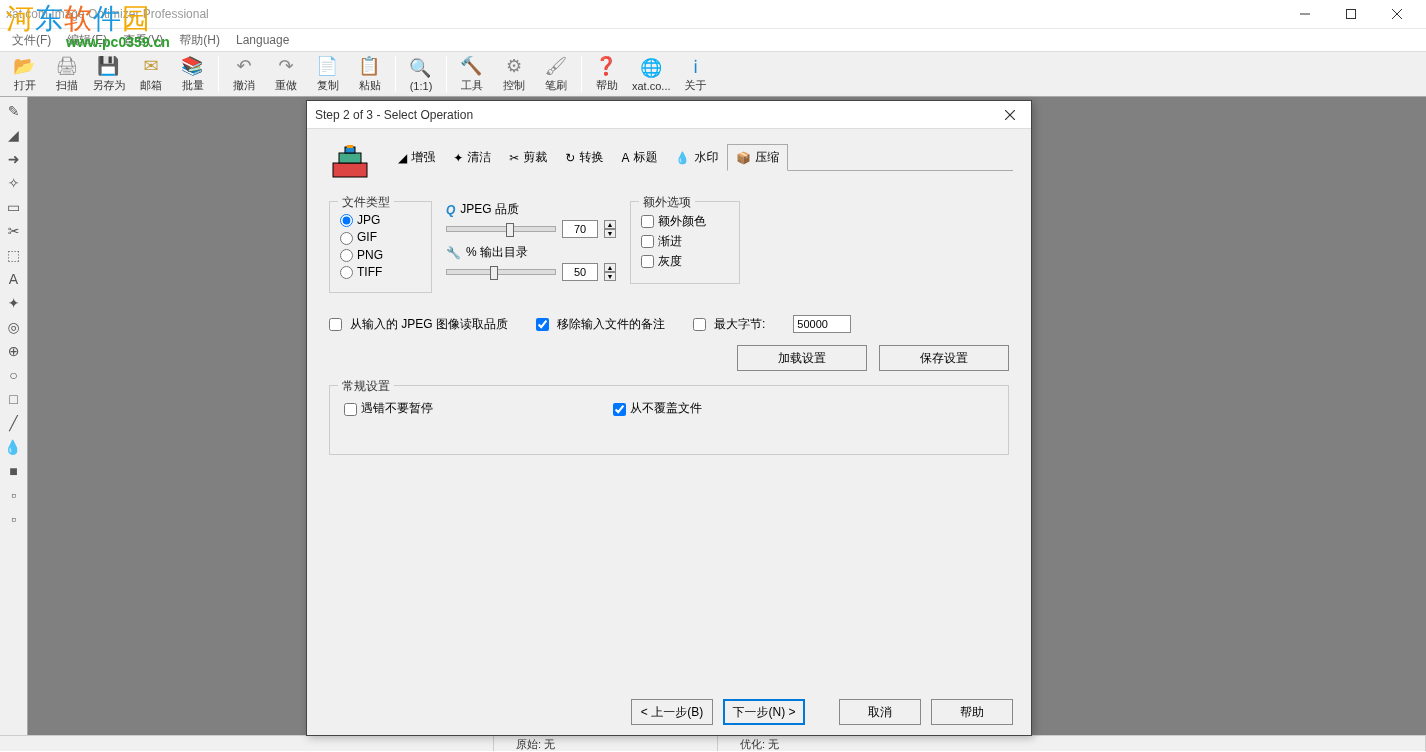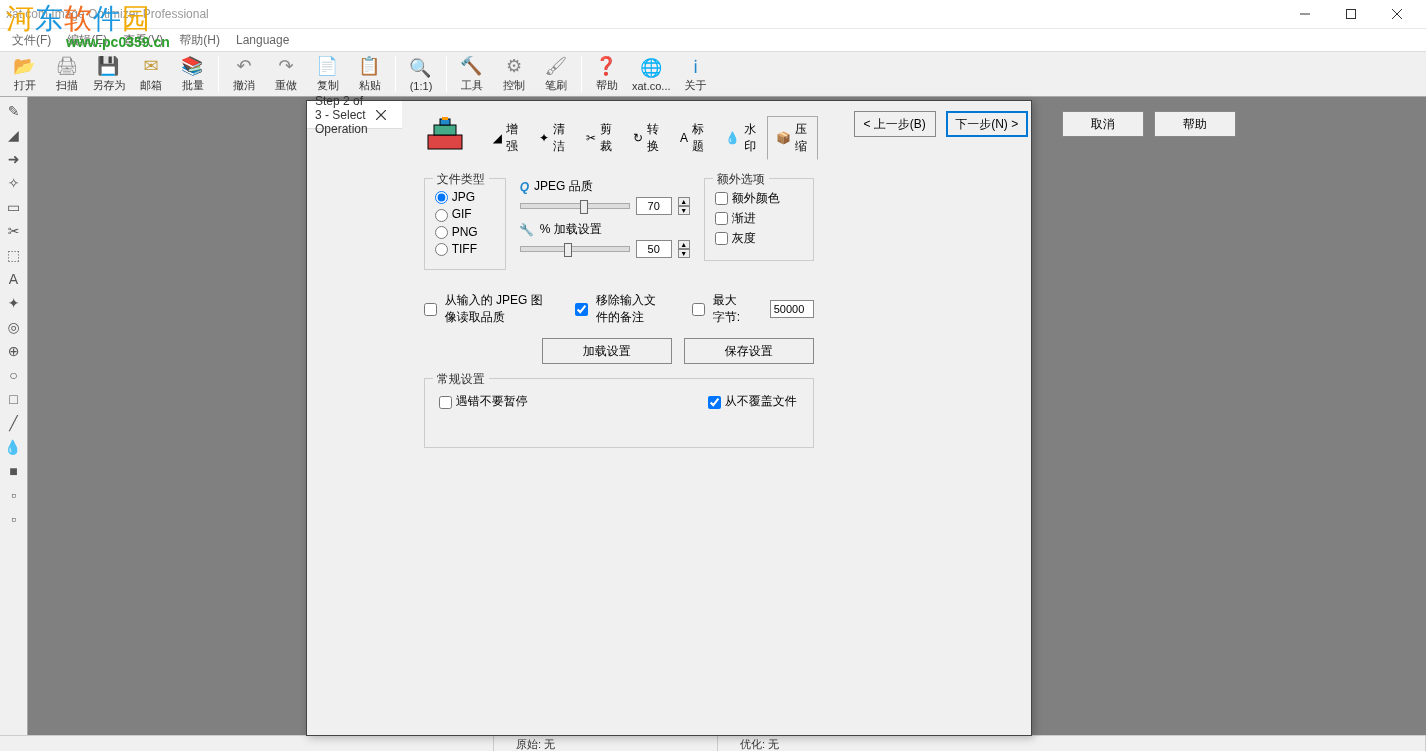--- a/index.html
+++ b/index.html
@@ -24,60 +24,60 @@
 .sidebar .side-btn { width: 22px; height: 22px; margin: 1px 0; display: flex; align-items: center; justify-content: center; cursor: pointer; font-size: 14px; color: #555; }
 .canvas { flex: 1; background: #808080; position: relative; }
 
 .statusbar { height: 16px; background: #f0f0f0; border-top: 1px solid #ccc; display: flex; font-size: 11px; color: #333; }
 .statusbar .status-cell { border-right: 1px solid #ccc; padding: 0 8px; line-height: 16px; margin-left: 14px; }
 
 .watermark { position: absolute; top: 0; left: 6px; z-index: 100; pointer-events: none; }
 .watermark .wm-line1 { font-size: 28px; font-weight: normal; letter-spacing: 1px; }
 .watermark .wm-line2 { font-size: 14px; font-weight: bold; color: #2ca02c; margin-top: -4px; margin-left: 60px; }
 
-.dialog { position: absolute; top: 100px; left: 306px; width: 726px; height: 636px; background: #f0f0f0; border: 1px solid #444; box-shadow: 2px 2px 8px rgba(0,0,0,0.25); display: flex; flex-direction: row; }
+.dialog { position: absolute; top: 100px; left: 306px; width: 726px; height: 636px; background: #f0f0f0; border: 1px solid #444; box-shadow: 2px 2px 8px rgba(0,0,0,0.25); display: flex; flex-direction: column; }
 .dlg-title { height: 28px; background: #fff; display: flex; align-items: center; padding: 0 8px; color: #333; font-size: 12px; border-bottom: 1px solid #ddd; }
 .dlg-title .t { flex: 1; }
 .dlg-title .close-btn { width: 26px; height: 24px; display: flex; align-items: center; justify-content: center; cursor: pointer; }
 .dlg-body { flex: 1; padding: 14px 18px 10px 18px; }
 
 .step-icon-tabs { display: flex; align-items: flex-start; gap: 14px; }
 .step-icon { width: 50px; height: 40px; display: flex; align-items: center; justify-content: center; }
 
 .tab-strip { display: flex; border-bottom: 1px solid #aaa; flex: 1; }
 .tab { padding: 4px 8px; border: 1px solid transparent; font-size: 12px; display: flex; align-items: center; gap: 4px; cursor: pointer; position: relative; top: 1px; background: #f0f0f0; }
 .tab.active { border: 1px solid #aaa; border-bottom: 1px solid #f0f0f0; background: #f0f0f0; }
 .tab .tab-icon { font-size: 12px; }
 
 .op-content { margin-top: 18px; padding: 0 4px; }
 
 .fieldset { border: 1px solid #ccc; padding: 8px 10px 10px 10px; margin-bottom: 10px; position: relative; }
 .fieldset .legend { position: absolute; top: -8px; left: 8px; background: #f0f0f0; padding: 0 4px; font-size: 12px; color: #333; }
 
 .top-groups { display: flex; gap: 14px; align-items: flex-start; margin-bottom: 12px; }
 
-.filetype-group { width: 82px; }
+.filetype-group { width: 103px; }
 .filetype-group label { display: block; font-size: 12px; margin: 3px 0; }
 
 .slider-col { width: 170px; }
 .slider-block { margin-bottom: 6px; }
 .slider-head { display: flex; align-items: center; gap: 5px; font-size: 12px; margin-bottom: 2px; }
 .slider-row { display: flex; align-items: center; gap: 6px; }
 .slider-track { flex: 1; height: 6px; background: #ddd; border: 1px solid #aaa; position: relative; }
 .slider-thumb { position: absolute; top: -4px; width: 8px; height: 14px; background: #eee; border: 1px solid #666; }
 .num-input { width: 36px; height: 18px; font-size: 11px; text-align: center; border: 1px solid #888; background: #fff; }
 .spin { display: flex; flex-direction: column; }
 .spin-btn { width: 12px; height: 9px; font-size: 7px; line-height: 7px; text-align: center; background: #eee; border: 1px solid #888; cursor: pointer; }
 
 .extra-group { width: 110px; }
 .extra-group label { display: block; font-size: 12px; margin: 3px 0; }
 
 .checkbox-row { display: flex; align-items: center; gap: 28px; margin: 6px 0 4px 0; font-size: 12px; }
 .checkbox-row label { display: inline-flex; align-items: center; gap: 4px; }
-.checkbox-row input[type=text] { width: 44px; height: 18px; border: 1px solid #888; background: #fff; font-size: 11px; padding: 0 3px; }
+.checkbox-row input[type=text] { width: 58px; height: 18px; border: 1px solid #888; background: #fff; font-size: 11px; padding: 0 3px; }
 
 .btn-row { display: flex; justify-content: flex-end; gap: 12px; margin-top: 12px; }
 .win-button { min-width: 100px; height: 26px; background: #f0f0f0; border: 1px solid #888; cursor: pointer; font-size: 12px; }
 .default-btn { border: 2px solid #0078d7; }
 
 .general-group label { font-size: 12px; }
 .general-row { display: flex; gap: 180px; padding: 6px 4px; }
 
 .output-group .out-row1 { display: flex; align-items: center; justify-content: space-between; padding: 4px 2px 10px 2px; }
 .output-group .out-row1 .append { display: flex; align-items: center; gap: 8px; }
@@ -310,21 +310,21 @@
               <input class="num-input" value="70" style="">
               <div class="spin">
                   <div class="spin-btn">▲</div>
                   <div class="spin-btn">▼</div>
                 </div>
             </div>
           </div>
           <div class="slider-block">
             <div class="slider-head">
               <span style="color:#c44">🔧</span>
-              <span>% 加载设置</span>
+              <span>% 输出目录</span>
             </div>
             <div class="slider-row">
               <div class="slider-track">
                   <div class="slider-thumb" style="left:40%"></div>
                 </div>
               <input class="num-input" value="50" style="">
               <div class="spin">
                   <div class="spin-btn">▲</div>
                   <div class="spin-btn">▼</div>
                 </div>

